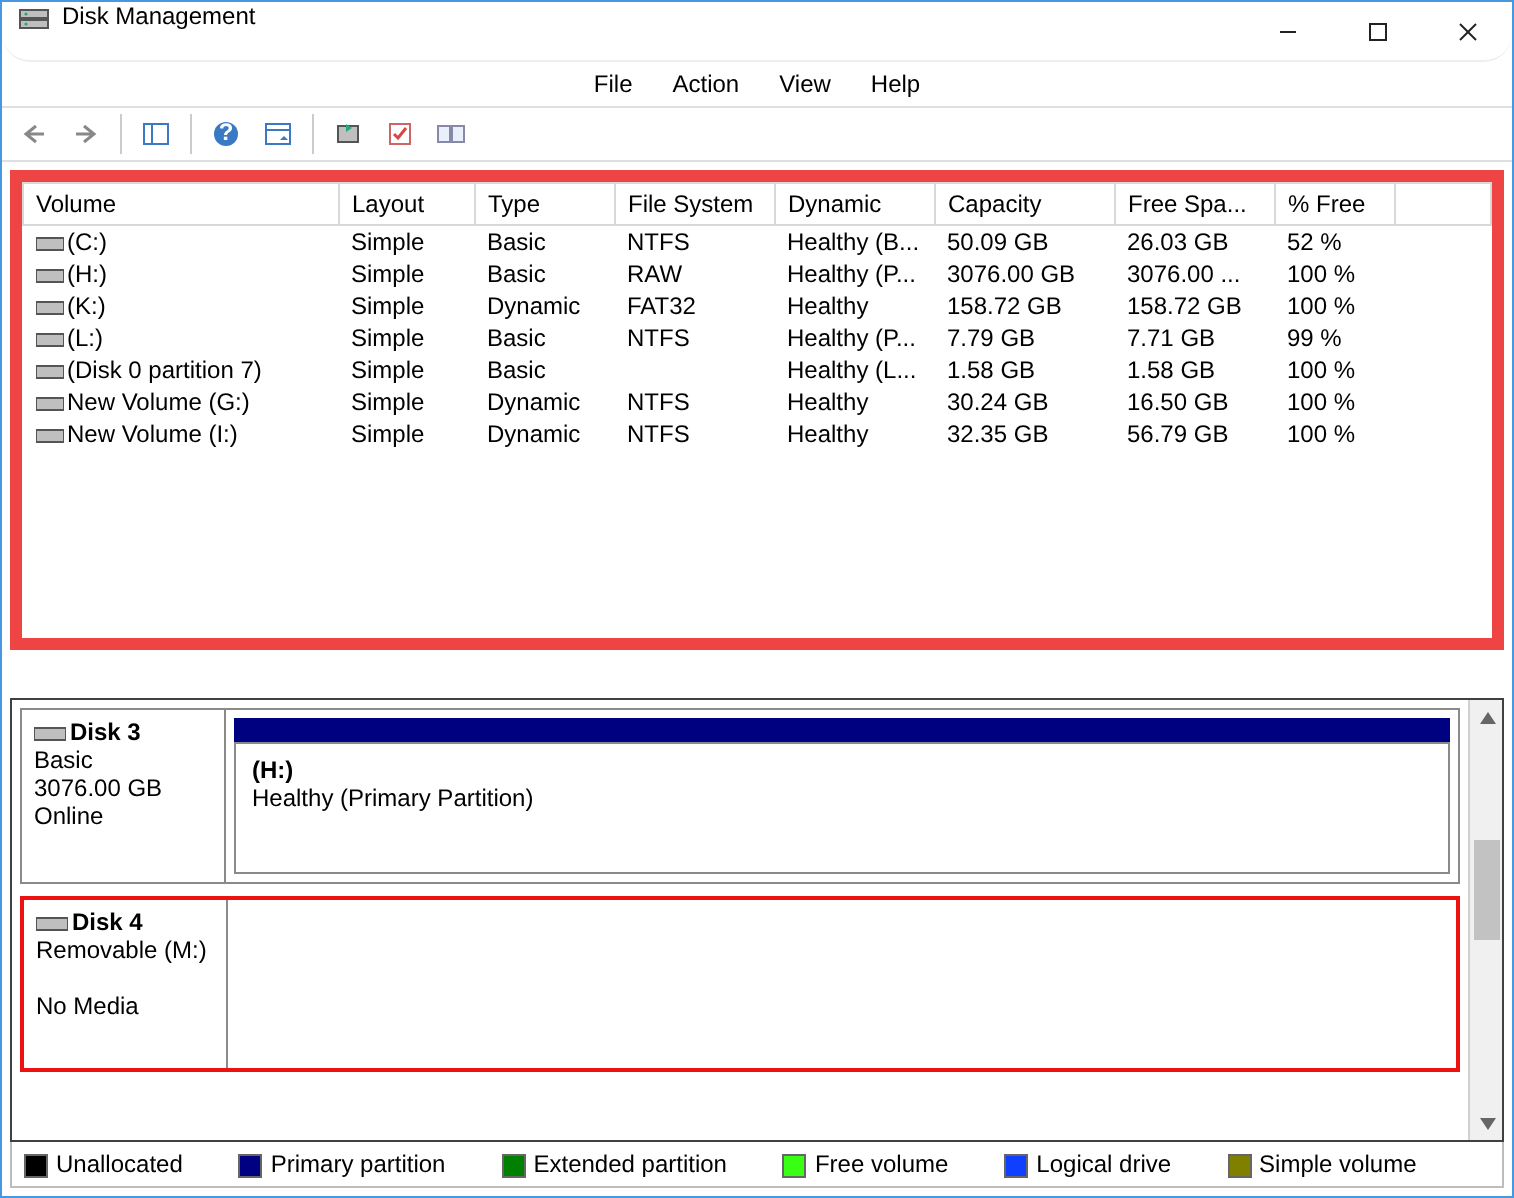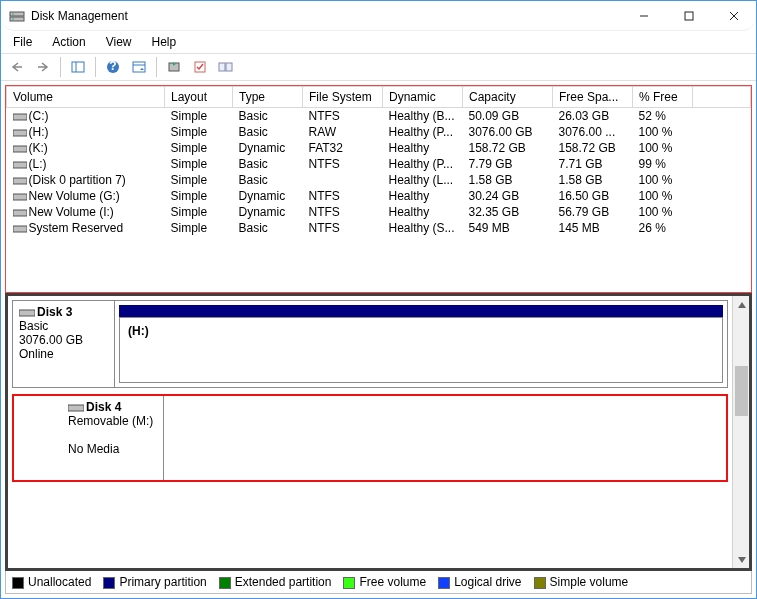--- a/index.html
+++ b/index.html
@@ -1,50 +1,50 @@
 <!DOCTYPE html>
 <html><head>
 <meta charset="utf-8">
 <style>
 * { box-sizing: border-box; font-family: "Segoe UI", Tahoma, sans-serif; font-size: 12px; }
 html, body { margin:0; padding:0; }
 body { background:#fff; }
 .window { width:757px; height:599px; border:1px solid #4698e0; display:flex; flex-direction:column; background:#fff; }
-.titlebar { height:30px; display:flex; align-items:center; padding-left:8px; border-bottom:1px solid #eee;border-radius:14px; }
+.titlebar { height:30px; display:flex; align-items:flex-start; padding-left:8px; border-bottom:1px solid #eee;border-radius:14px; }
 .titlebar .icon { width:16px; height:16px; margin-right:6px; display:inline-flex; align-items:center; justify-content:center; }
 .titlebar .title { flex:1; font-size:12px; }
 .winbtns { display:flex; }
 .winbtn { width:45px; height:29px; display:flex; align-items:center; justify-content:center; color:#333; }
-.menubar { height:22px; display:flex; align-items:center; padding:0 4px; gap:4px; }
+.menubar { height:22px; display:flex; align-items:center; padding:0 4px; gap:4px;justify-content:center; }
 .menubar span { padding:2px 8px; }
 .toolbar { height:28px; border-top:1px solid #e0e0e0; border-bottom:1px solid #e0e0e0; display:flex; align-items:center; padding:0 4px; gap:2px; }
 .tbtn { width:24px; height:22px; border:1px solid transparent; display:inline-flex; align-items:center; justify-content:center; color:#555; }
 .tbtn.sep { width:1px; height:20px; background:#ccc; margin:0 3px; border:none; }
 .content { flex:1; display:flex; flex-direction:column; padding:4px; min-height:0; }
-.listpane { border:1px solid #ef4444; height:208px; overflow:hidden; }
+.listpane { border:6px solid #ef4444; height:240px; overflow:hidden; }
 table.vol { width:100%; border-collapse:collapse; table-layout:fixed; }
 table.vol th { text-align:left; font-weight:400; padding:3px 6px; border:1px solid #d8d8d8; background:#fff; white-space:nowrap; overflow:hidden; }
 table.vol td { padding:1px 6px; white-space:nowrap; overflow:hidden; text-overflow:ellipsis; }
 .volicon { width:14px; display:inline-block; vertical-align:middle; margin-right:2px; }
-.diskpane { flex:1; border:3px solid #404040; margin-top:0; display:flex; min-height:0; }
+.diskpane { flex:1; border:1px solid #404040; margin-top:24px; display:flex; min-height:0; }
 .diskscroll { flex:1; overflow:hidden; padding:4px 4px 0 4px; }
 .diskrow { display:flex; border:1px solid #8a8a8a; margin-bottom:6px; min-height:88px; }
-.diskrow.hilite { border:2.5px solid #e11;padding-left:48px; }
+.diskrow.hilite { border:2.5px solid #e11; }
 .diskinfo { width:102px; padding:4px 6px; border-right:1px solid #8a8a8a; }
 .diskinfo .dname { font-weight:700; }
 .diskinfo .dicon { display:inline-block; width:18px; vertical-align:middle; }
 .diskparts { flex:1; padding:4px; }
 .partbar { height:12px; background:#000180; }
 .partbox { border:1px solid #8a8a8a; margin-top:0; padding:6px 8px; height:66px; }
 .partbox .pname { font-weight:700; }
 .scrollbar { width:17px; background:#f0f0f0; border-left:1px solid #d0d0d0; position:relative; }
 .scrollbar .up, .scrollbar .down { position:absolute; left:0; width:17px; height:17px; display:flex; align-items:center; justify-content:center; color:#555; }
 .scrollbar .up { top:0; } .scrollbar .down { bottom:0; }
 .scrollbar .thumb { position:absolute; left:2px; width:13px; background:#c2c2c2; }
-.legend { border:1px solid #bdbdbd; border-top:none; padding:4px 6px; display:flex; gap:12px; align-items:center; flex-wrap:wrap; margin-top:0; }
+.legend { border:1px solid #bdbdbd; border-top:none; padding:4px 6px; display:flex; gap:28px; align-items:center; flex-wrap:wrap; margin-top:0; }
 .swatch { width:12px; height:12px; display:inline-block; border:1px solid #666; vertical-align:middle; margin-right:4px; }
 svg { display:block; }
 </style>
 </head>
 <body>
 
 <div class="window">
 
   <div class="titlebar">
     <span class="icon">
@@ -248,52 +248,40 @@
                   </svg></span><span>New Volume (I:)</span></td>
               <td>Simple</td>
               <td>Dynamic</td>
               <td>NTFS</td>
               <td>Healthy</td>
               <td>32.35 GB</td>
               <td>56.79 GB</td>
               <td>100 %</td>
               <td></td>
             </tr>
-            <tr>
-              <td><span class="volicon"><svg width="14" height="10">
-                    <rect x="0" y="2" width="14" height="6" fill="#bfbfbf" stroke="#555"></rect>
-                  </svg></span><span>System Reserved</span></td>
-              <td>Simple</td>
-              <td>Basic</td>
-              <td>NTFS</td>
-              <td>Healthy (S...</td>
-              <td>549 MB</td>
-              <td>145 MB</td>
-              <td>26 %</td>
-              <td></td>
-            </tr>
           </tbody>
       </table>
     </div>
 
     <div class="diskpane">
       <div class="diskscroll">
         <div class="diskrow">
           <div class="diskinfo">
             <div><span class="dicon"><svg width="16" height="10">
                     <rect x="0" y="2" width="16" height="6" fill="#bfbfbf" stroke="#555"></rect>
                   </svg></span><span class="dname">Disk 3</span></div>
             <div>Basic</div>
             <div>3076.00 GB</div>
             <div>Online</div>
           </div>
           <div class="diskparts">
             <div class="partbar"></div>
             <div class="partbox">
               <div class="pname">(H:)</div>
+              <div>Healthy (Primary Partition)</div>
             </div>
           </div>
         </div>
 
         <div class="diskrow hilite">
           <div class="diskinfo" style="border-right:1px solid #8a8a8a">
             <div><span class="dicon"><svg width="16" height="10">
                     <rect x="0" y="2" width="16" height="6" fill="#bfbfbf" stroke="#555"></rect>
                   </svg></span><span class="dname">Disk 4</span></div>
             <div>Removable (M:)</div>

